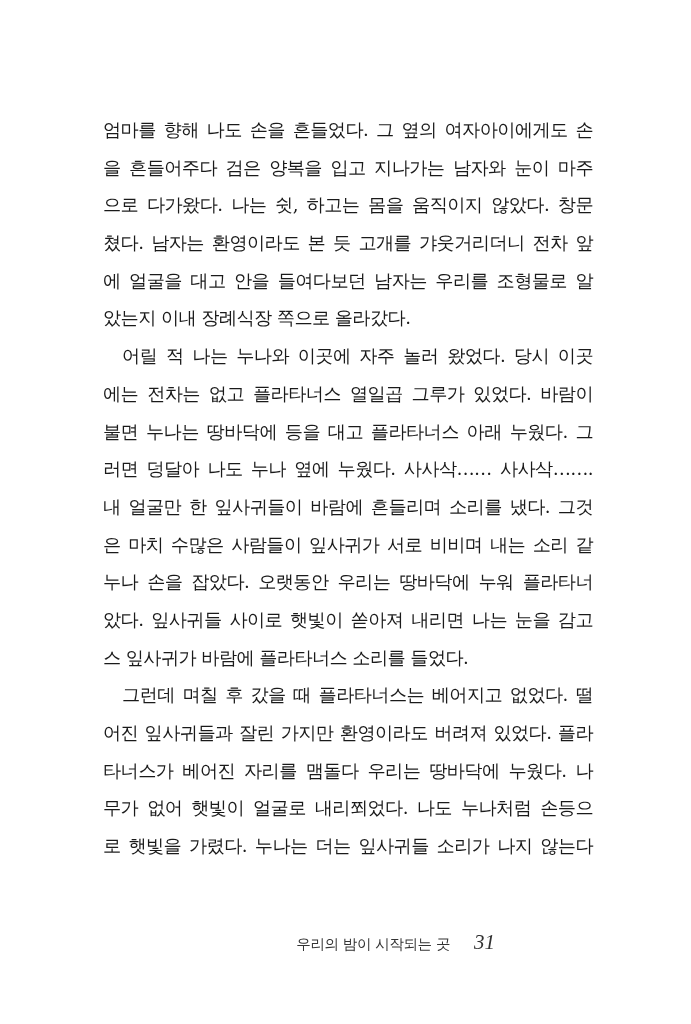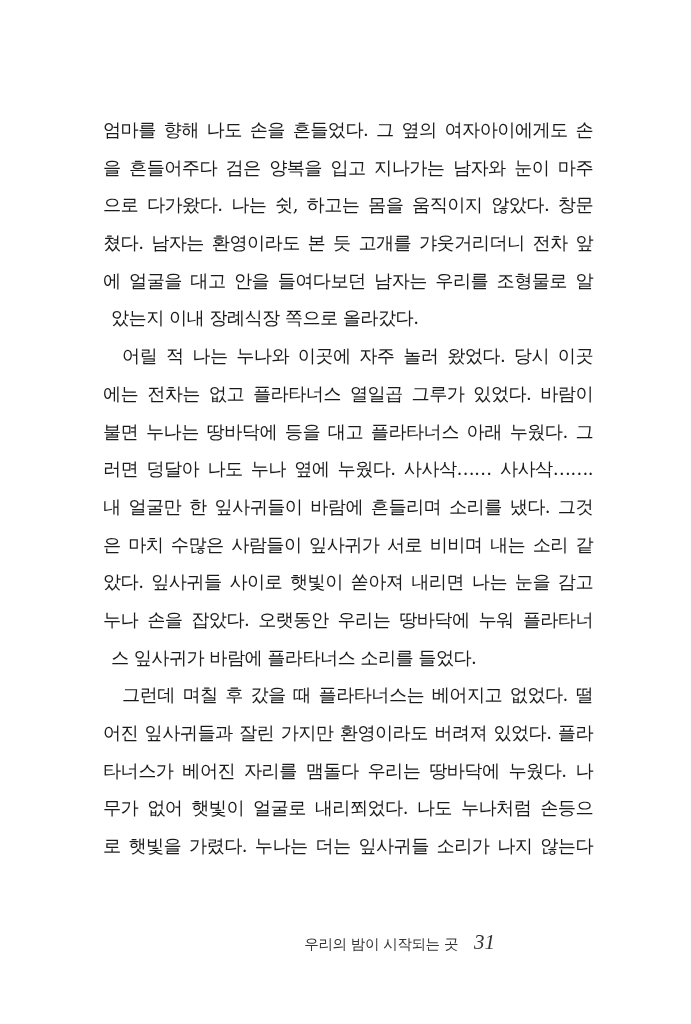--- a/index.html
+++ b/index.html
@@ -34,33 +34,32 @@
       line-height: 37.7px;
       font-size: 18.2px;
       white-space: nowrap;
       text-align: justify;
       text-align-last: justify;
       letter-spacing: -0.6px;
       overflow: visible;
     }
     .line.last {
       text-align-last: left;
-      margin-left: 8px;
     }
     .line.indent {
       padding-left: 19px;
       box-sizing: border-box;
     }
     .footer {
       position: absolute;
       top: 914px;
       right: 99px;
       display: flex;
       align-items: baseline;
-      gap: 16px;
+      gap: 24px;
       color: #333333;
     }
     .running-title {
       font-size: 14.5px;
       letter-spacing: -0.4px;
     }
     .page-number {
       font-size: 21px;
       font-style: italic;
       font-family: "Liberation Serif", "DejaVu Serif", serif;
@@ -78,22 +77,22 @@
     <span class="line">쳤다. 남자는 환영이라도 본 듯 고개를 갸웃거리더니 전차 앞</span>
     <span class="line">에 얼굴을 대고 안을 들여다보던 남자는 우리를 조형물로 알</span>
     <span class="line last">았는지 이내 장례식장 쪽으로 올라갔다.</span>
 
     <span class="line indent">어릴 적 나는 누나와 이곳에 자주 놀러 왔었다. 당시 이곳</span>
     <span class="line">에는 전차는 없고 플라타너스 열일곱 그루가 있었다. 바람이</span>
     <span class="line">불면 누나는 땅바닥에 등을 대고 플라타너스 아래 누웠다. 그</span>
     <span class="line">러면 덩달아 나도 누나 옆에 누웠다. 사사삭…… 사사삭…….</span>
     <span class="line">내 얼굴만 한 잎사귀들이 바람에 흔들리며 소리를 냈다. 그것</span>
     <span class="line">은 마치 수많은 사람들이 잎사귀가 서로 비비며 내는 소리 같</span>
+    <span class="line">누나 손을 잡았다. 오랫동안 우리는 땅바닥에 누워 플라타너</span>
     <span class="line">았다. 잎사귀들 사이로 햇빛이 쏟아져 내리면 나는 눈을 감고</span>
-    <span class="line">누나 손을 잡았다. 오랫동안 우리는 땅바닥에 누워 플라타너</span>
     <span class="line last">스 잎사귀가 바람에 플라타너스 소리를 들었다.</span>
 
     <span class="line indent">그런데 며칠 후 갔을 때 플라타너스는 베어지고 없었다. 떨</span>
     <span class="line">어진 잎사귀들과 잘린 가지만 환영이라도 버려져 있었다. 플라</span>
     <span class="line">타너스가 베어진 자리를 맴돌다 우리는 땅바닥에 누웠다. 나</span>
     <span class="line">무가 없어 햇빛이 얼굴로 내리쬐었다. 나도 누나처럼 손등으</span>
     <span class="line">로 햇빛을 가렸다. 누나는 더는 잎사귀들 소리가 나지 않는다</span>
   </div>
 
   <div class="footer">

